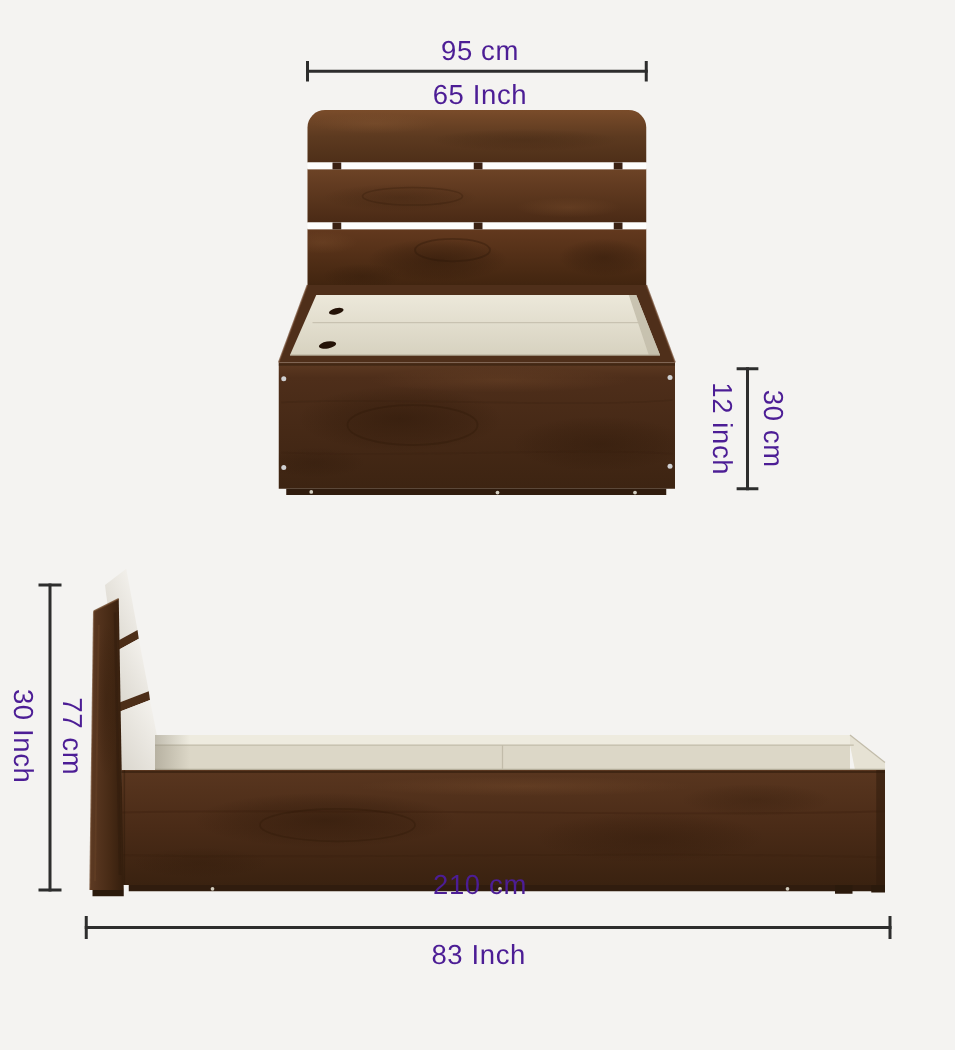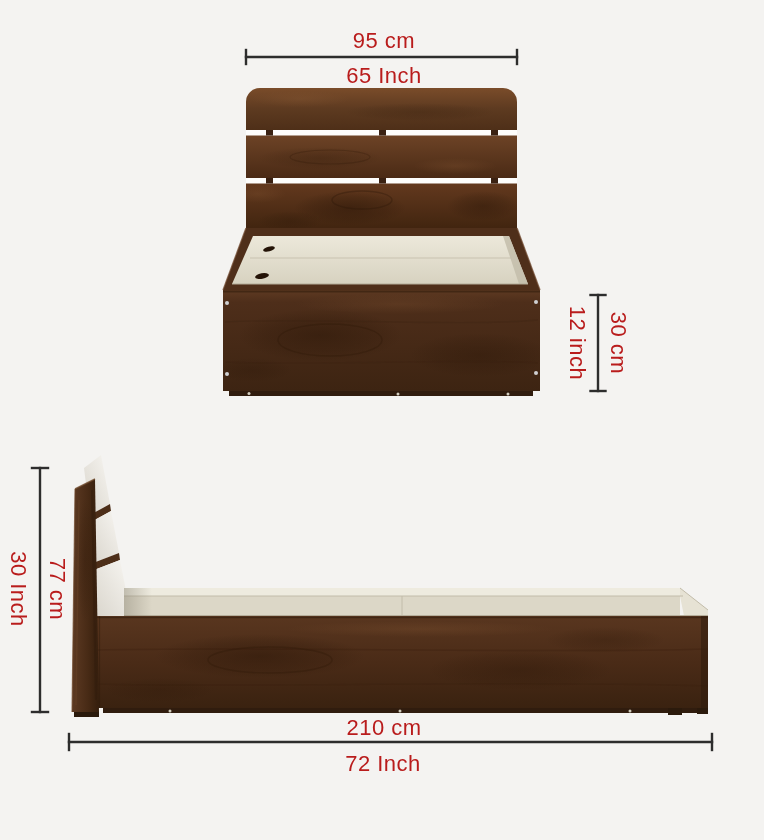--- a/index.html
+++ b/index.html
@@ -14,21 +14,21 @@
     width:764px;height:840px;
     background:#f4f3f1;
   }
   .canvas svg{position:absolute;left:0;top:0;}
   .lbl{
     position:absolute;
     transform:translate(-50%,-50%);
     font-size:22px;
     font-weight:400;
     letter-spacing:0.5px;
-    color:#b91c1c;
+    color:#4c1d95;
     white-space:nowrap;
     line-height:1;
   }
   .lbl.vert{
     writing-mode:vertical-rl;
   }
 </style>
 </head>
 <body>
 
@@ -258,17 +258,17 @@
   <span class="lbl" style="left:384px;top:76px">65 Inch</span>
 
   <span class="lbl vert" style="left:618px;top:343px">30 cm</span>
 
   <span class="lbl vert" style="left:577px;top:343px">12 inch</span>
 
   <span class="lbl vert" style="left:18px;top:589px">30 Inch</span>
 
   <span class="lbl vert" style="left:57px;top:589px">77 cm</span>
 
-  <span class="lbl" style="left:384px;top:728px">210 cm</span>
-
-  <span class="lbl" style="left:383px;top:764px">72 Inch</span>
+  <span class="lbl" style="left:384px;top:708px">210 cm</span>
+
+  <span class="lbl" style="left:383px;top:764px">83 Inch</span>
 
 </div>
 
 </body></html>

